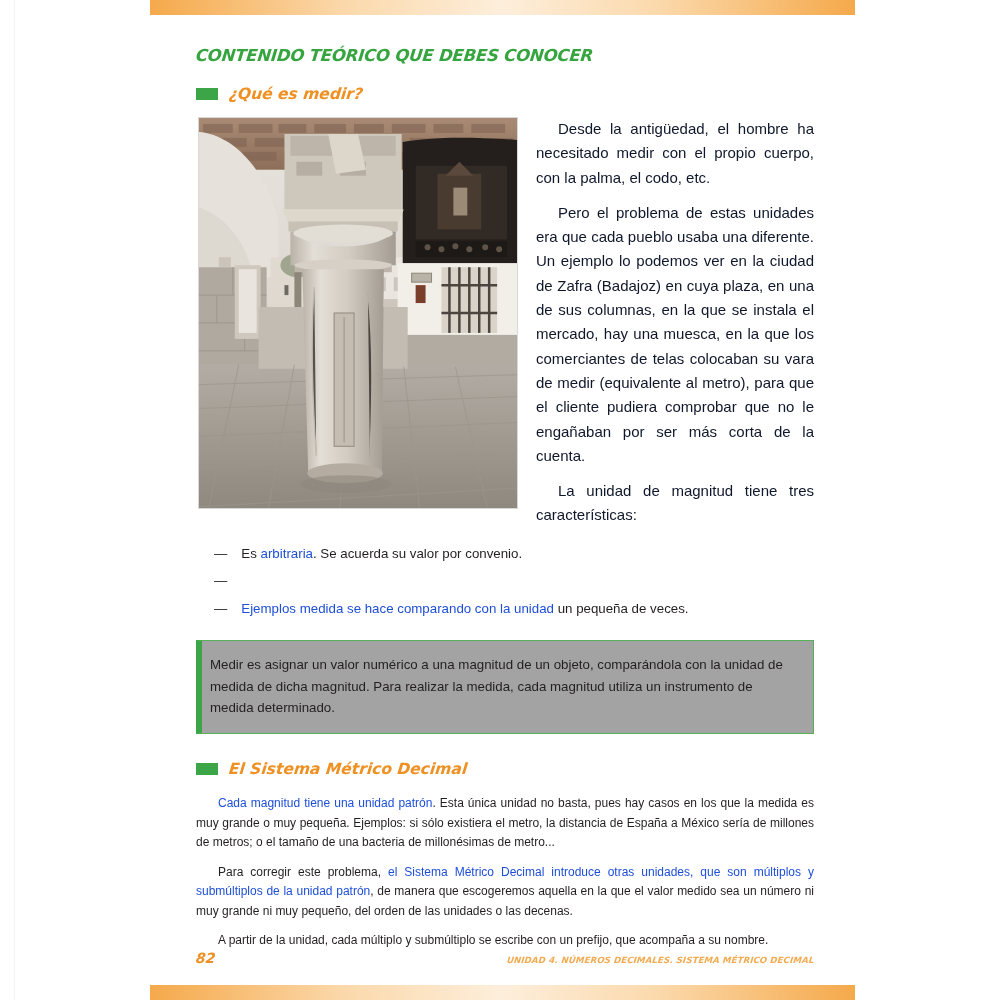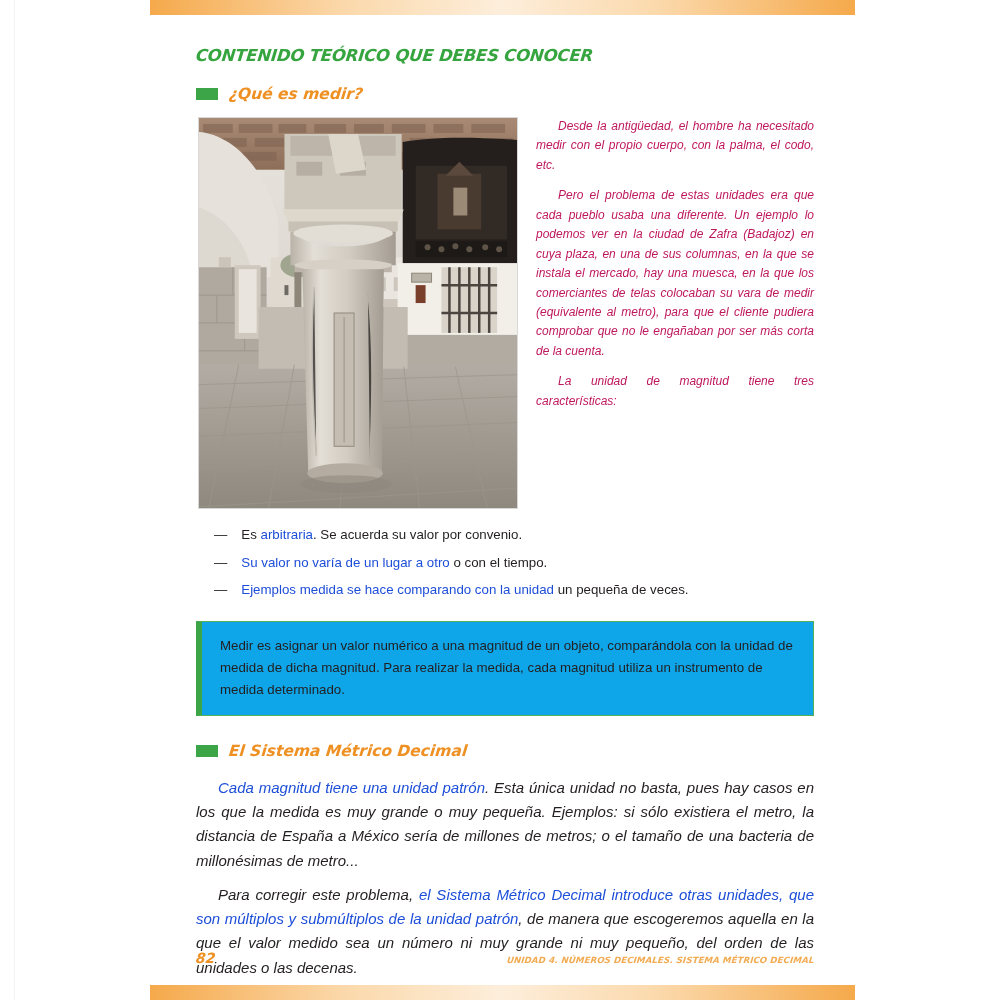--- a/index.html
+++ b/index.html
@@ -110,27 +110,26 @@
   }
   .photo svg { display: block; width: 100%; height: 100%; }
 
   .col-right {
     margin-left: 340px;
     width: 278px;
   }
 
   p.body {
     font-family: "Liberation Sans", sans-serif;
-    font-size: 12px;
+    font-size: 15px;
     line-height: 1.62;
-    color: #be185d;
+    color: #0f172a;
     text-align: justify;
     text-indent: 22px;
     margin-bottom: 11px;
-    font-style: italic;
   }
   p.body:last-child { margin-bottom: 10px; }
 
   
   .bullets {
     margin-top: 16px;
     margin-left: 18px;
   }
   .bullet {
     display: flex;
@@ -140,46 +139,45 @@
     line-height: 1.55;
     color: #231f20;
     margin-bottom: 7px;
   }
   .dash { color: #231f20; flex: 0 0 auto; }
   .blue { color: #1d4ed8; }
 
   
   .definition {
     margin-top: 20px;
-    background: #0ea5e9;
+    background: #a3a3a3;
     border: 1px solid #56b05a;
     border-left: 6px solid #3ba548;
-    padding: 13px 16px 14px 18px;
+    padding: 13px 16px 14px 8px;
   }
   .definition p {
     font-family: "Liberation Sans", sans-serif;
     font-size: 13.3px;
     line-height: 1.65;
     color: #231f20;
     text-align: left;
   }
 
   
   .sec2 { margin-top: 26px; }
   .sec2 .subhead { margin-bottom: 16px; }
 
   p.full {
     font-family: "Liberation Sans", sans-serif;
-    font-size: 15px;
+    font-size: 12px;
     line-height: 1.62;
     color: #231f20;
     text-align: justify;
     text-indent: 22px;
     margin-bottom: 10px;
-    font-style: italic;
   }
 
   
   .footer {
     position: absolute;
     left: 196px;
     top: 950px;
     width: 618px;
     display: flex;
     align-items: baseline;
@@ -400,21 +398,20 @@
       </div>
     </div>
 
     <div class="bullets">
       <div class="bullet">
         <span class="dash">—</span>
         <span><span>Es </span><span class="blue">arbitraria</span><span>. Se acuerda su valor por convenio.</span></span>
       </div>
       <div class="bullet">
         <span class="dash">—</span>
-        <span><span class="blue">Su valor no varía de un lugar a otro</span><span> o con el tiempo.</span></span>
       </div>
       <div class="bullet">
         <span class="dash">—</span>
         <span><span class="blue">Ejemplos medida se hace comparando con la unidad</span><span> un pequeña de veces.</span></span>
       </div>
     </div>
 
     <div class="definition">
       <p>Medir es asignar un valor numérico a una magnitud de un objeto, comparándola con la unidad de medida de dicha magnitud. Para realizar la medida, cada magnitud utiliza un instrumento de medida determinado.</p>
     </div>

